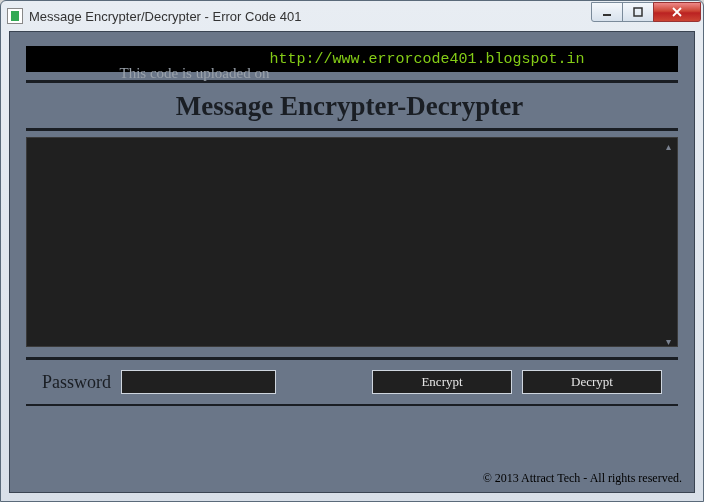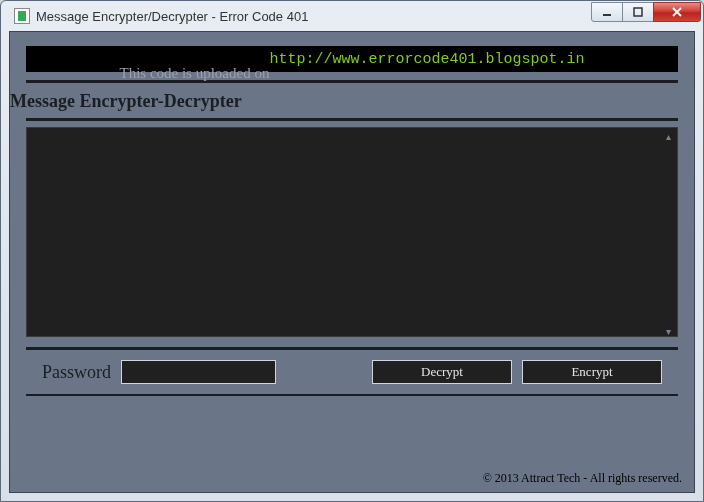--- a/index.html
+++ b/index.html
@@ -15,21 +15,21 @@
       height: 502px;
       background: linear-gradient(#e8edf3, #d8dfe8);
       border: 1px solid #5a6a7a;
       border-radius: 6px 6px 0 0;
       position: relative;
     }
     .titlebar {
       height: 30px;
       display: flex;
       align-items: center;
-      padding: 0 13px;
+      padding: 0 6px;
       position: relative;
     }
     .app-icon {
       width: 16px;
       height: 16px;
       background: #fff;
       border: 1px solid #888;
       margin-right: 6px;
       display: flex;
       align-items: center;
@@ -99,23 +99,24 @@
     .hr {
       margin: 6px 16px;
       border: none;
       border-top: 3px solid #1a1e24;
     }
     .hr.thin {
       border-top: 2px solid #1a1e24;
       margin: 8px 16px 4px 16px;
     }
     .heading {
+      text-align: center;
       font-family: Georgia, "Times New Roman", serif;
       font-weight: bold;
-      font-size: 18px;
+      font-size: 27px;
       color: #1a1e24;
       margin: 8px 5px 6px 0;
     }
     .textarea-wrap {
       margin: 6px 16px;
       position: relative;
     }
     .msg-area {
       width: 100%;
       height: 210px;
@@ -224,21 +225,21 @@
       <div class="scroll-arrow up">▴</div>
       <div class="scroll-arrow down">▾</div>
     </div>
 
     <hr class="hr">
 
     <div class="bottom-row">
       <span class="pw-label">Password</span>
       <input type="password" class="pw-input" value="" style="">
       <div class="spacer"></div>
+      <button class="action-btn">Encrypt</button>
       <button class="action-btn">Decrypt</button>
-      <button class="action-btn">Encrypt</button>
     </div>
 
     <hr class="hr thin">
 
     <div class="copyright">© 2013 Attract Tech - All rights reserved.</div>
   </div>
 </div>
 
 </body></html>

